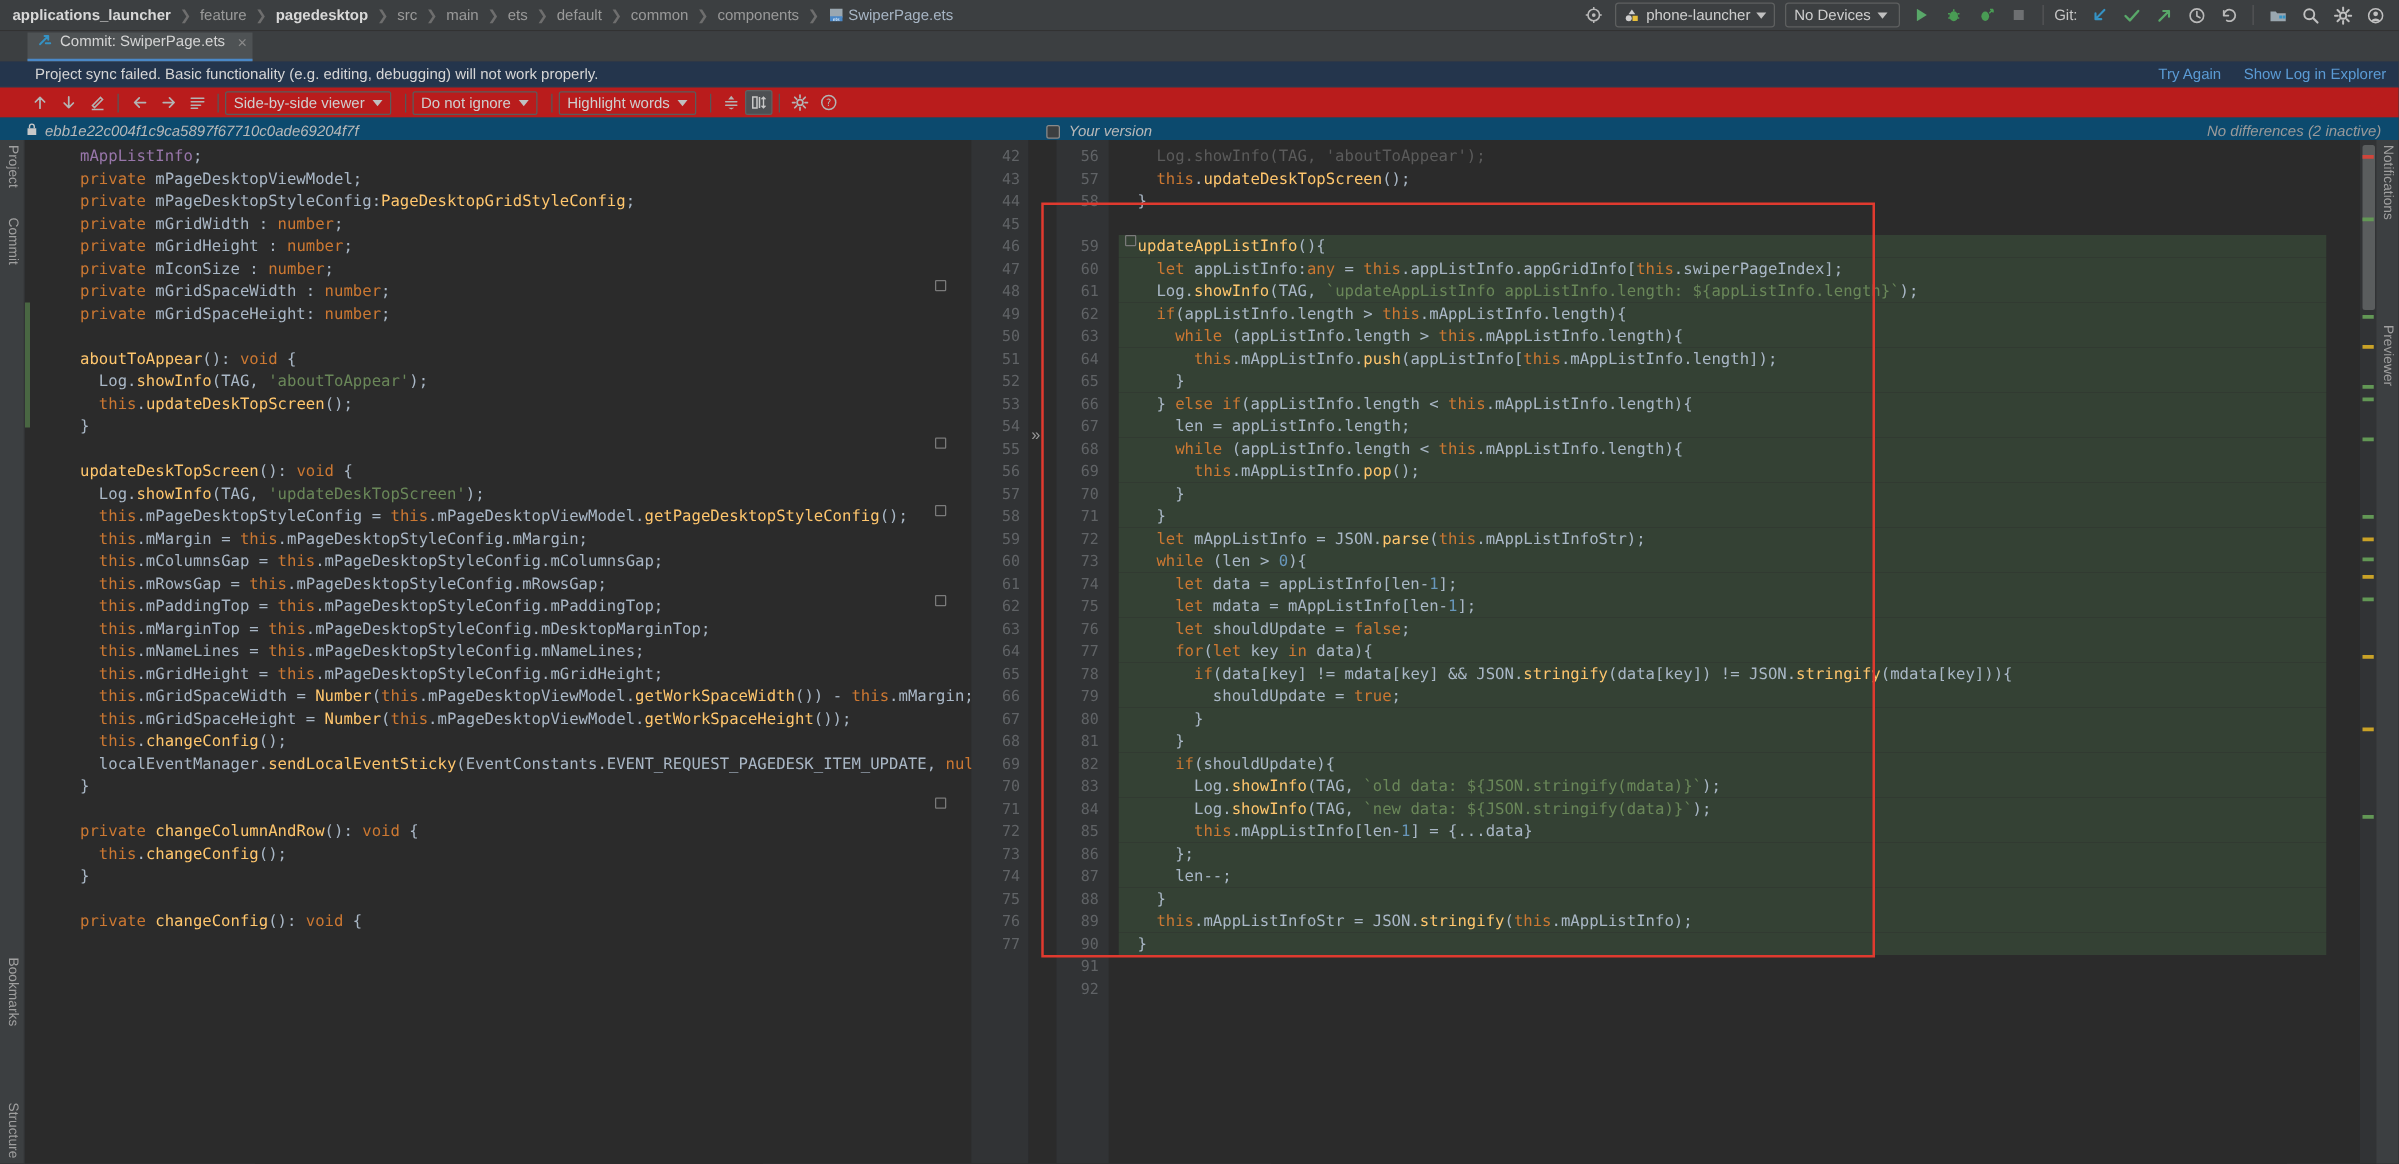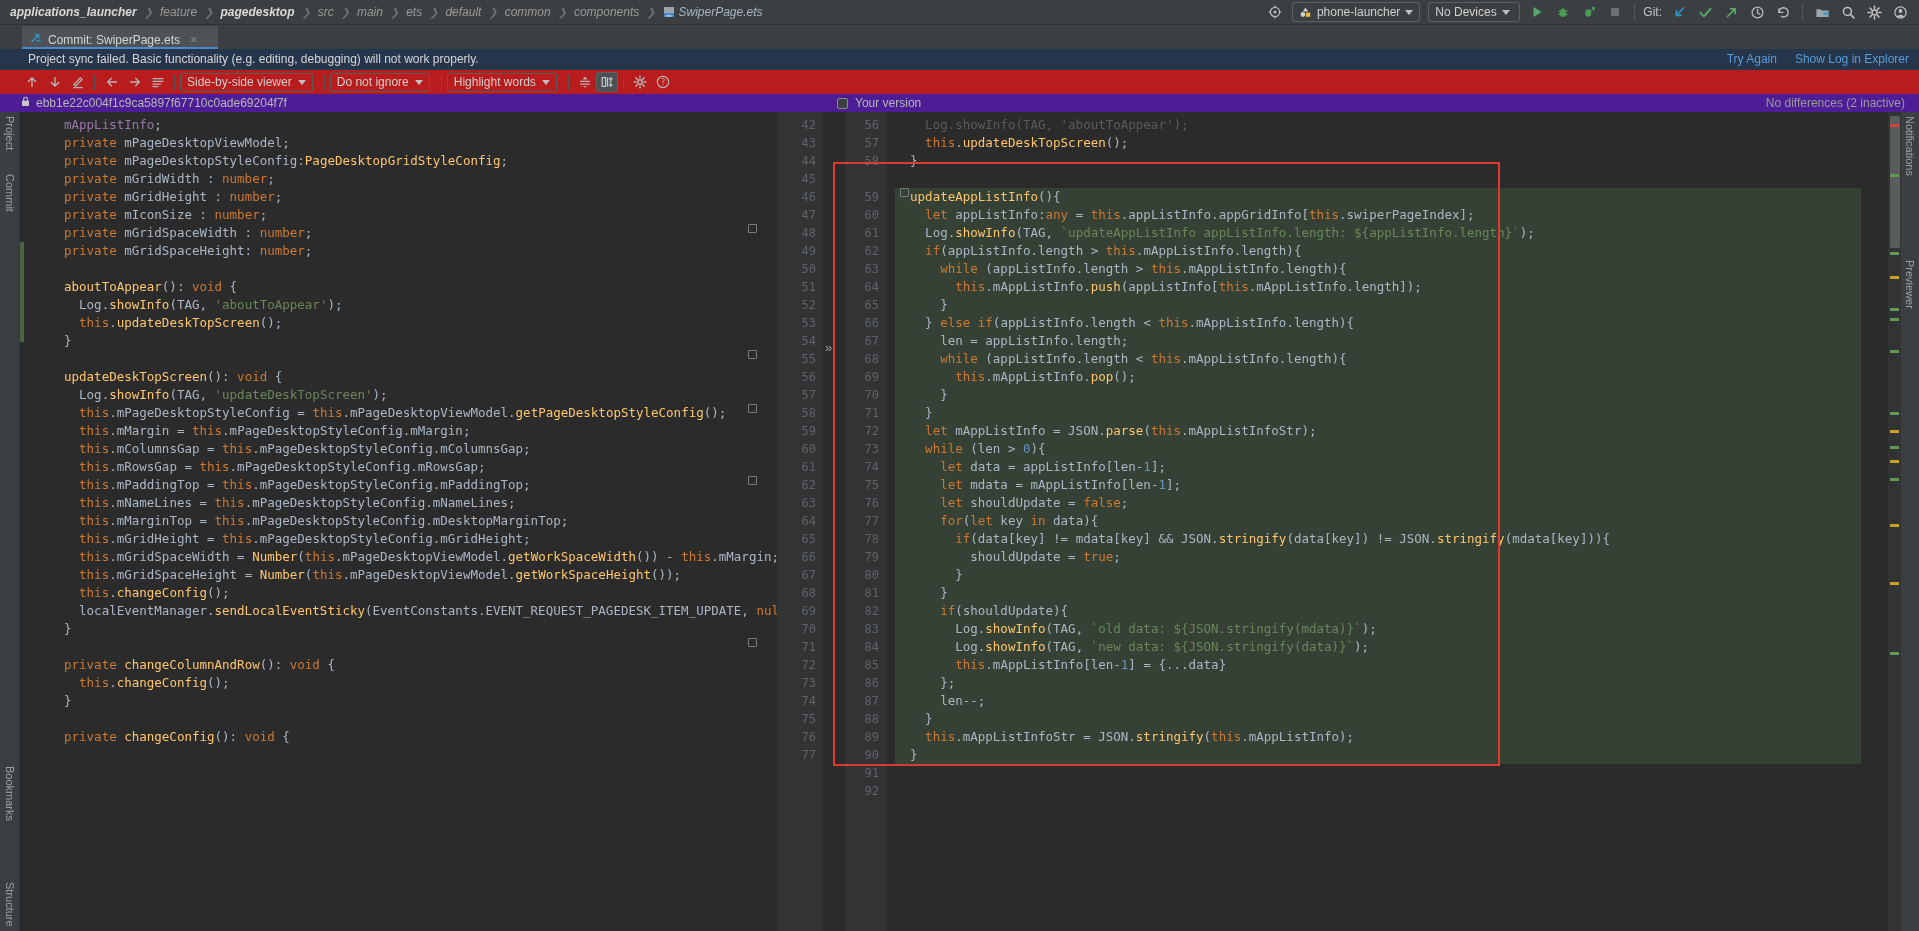--- a/index.html
+++ b/index.html
@@ -10,21 +10,21 @@
     color: #bbbbbb;
     overflow: hidden;
   }
   .app { width: 1919px; height: 931px; display: flex; flex-direction: column; position: relative; }
 
   
   .topbar {
     height: 25px; background: #3c3f41; display: flex; align-items: center;
     border-bottom: 1px solid #323232; flex: 0 0 25px; padding-left: 8px;
   }
-  .crumbs { display: flex; align-items: center; font-size: 12px; white-space: nowrap; font-style: italic; }
+  .crumbs { display: flex; align-items: center; font-size: 12px; white-space: nowrap; }
   .crumb { color: #9a9a9a; padding: 0 2px; }
   .crumb.bold { color: #d8d8d8; font-weight: bold; }
   .crumb.file { color: #a7b5c4; }
   .sep { color: #6e6e6e; padding: 0 5px; font-size: 11px; }
   .topbar-right { margin-left: auto; display: flex; align-items: center; gap: 0; padding-right: 6px; }
   .tb-ico { width: 26px; height: 22px; display: flex; align-items: center; justify-content: center; }
   .combo {
     height: 20px; border: 1px solid #5e6060; border-radius: 3px; background: #3c3f41;
     display: flex; align-items: center; gap: 5px; padding: 0 6px; font-size: 12px; color: #cfcfcf;
     margin: 0 4px;
@@ -32,21 +32,21 @@
   .caret { width: 0; height: 0; border-left: 4px solid transparent; border-right: 4px solid transparent; border-top: 5px solid #c0c0c0; }
   .vdiv { width: 1px; height: 16px; background: #555758; margin: 0 6px; }
   .git-label { font-size: 12px; color: #c6c6c6; margin: 0 4px 0 2px; }
 
   
   .tabstrip {
     height: 24px; background: #3c3f41; display: flex; align-items: flex-end;
     flex: 0 0 24px; padding-left: 22px; position: relative;
   }
   .tab {
-    height: 23px; display: flex; align-items: flex-end; gap: 6px; padding: 0 20px 0 8px;
+    height: 23px; display: flex; align-items: flex-start; gap: 6px; padding: 0 4px 0 8px;
     background: #4e5254; font-size: 12px; color: #d4d4d4; border-bottom: 2px solid #4a88c7;
   }
   .tab-close { color: #8a8a8a; font-size: 13px; margin-left: 4px; }
 
   
   .banner {
     flex: 0 0 21px; height: 21px; background: #24354c; display: flex; align-items: center;
     padding: 0 10px 0 28px; font-size: 12px; color: #d6d6d6; border-bottom: 1px solid #2b3a4f;
   }
   .banner-links { margin-left: auto; display: flex; gap: 18px; }
@@ -60,21 +60,21 @@
   .dt-ico { width: 23px; height: 20px; display: flex; align-items: center; justify-content: center; color: #b4b4b4; }
   .dt-combo {
     height: 19px; border: 1px solid #5a5c5c; border-radius: 2px; display: flex; align-items: center;
     gap: 6px; padding: 0 6px; font-size: 12px; color: #cfcfcf; margin-right: 6px;
   }
   .dt-sep { width: 1px; height: 15px; background: #555758; margin: 0 5px; }
   .dt-toggle { width: 22px; height: 20px; display: flex; align-items: center; justify-content: center; }
   .dt-toggle.on { background: #4d5053; border: 1px solid #5f6263; border-radius: 2px; }
 
   
-  .filerow { flex: 0 0 18px; height: 18px; display: flex; align-items: center; background: #4c1d95; }
+  .filerow { flex: 0 0 18px; height: 18px; display: flex; align-items: flex-end; background: #0c4a6e; font-style: italic; }
   .fr-left { width: 823px; display: flex; align-items: center; padding-left: 20px; gap: 5px; font-size: 12px; color: #b8b8b8; }
   .fr-right { flex: 1; display: flex; align-items: center; padding-left: 14px; gap: 7px; font-size: 12px; color: #b8b8b8; position: relative; }
   .chk { width: 11px; height: 11px; border: 1px solid #8a8a8a; border-radius: 2px; background: #3c3f41; }
   .nodiff { position: absolute; right: 14px; color: #9a9a9a; font-size: 12px; }
 
   
   .diffarea { flex: 1; display: flex; position: relative; overflow: hidden; background: #2b2b2b; }
 
   .railL { width: 20px; background: #3c3f41; border-right: 1px solid #313335; position: relative; flex: 0 0 20px; }
   .railR { width: 18px; background: #3c3f41; position: relative; flex: 0 0 18px; }
@@ -401,22 +401,22 @@
         <div class="ln">  <span class="kw">this</span>.<span class="fn">updateDeskTopScreen</span>();</div>
         <div class="ln">}</div>
         <div class="ln"> </div>
         <div class="ln"><span class="fn">updateDeskTopScreen</span>(): <span class="kw">void</span> {</div>
         <div class="ln">  Log.<span class="fn">showInfo</span>(TAG, <span class="str">'updateDeskTopScreen'</span>);</div>
         <div class="ln">  <span class="kw">this</span>.mPageDesktopStyleConfig = <span class="kw">this</span>.mPageDesktopViewModel.<span class="fn">getPageDesktopStyleConfig</span>();</div>
         <div class="ln">  <span class="kw">this</span>.mMargin = <span class="kw">this</span>.mPageDesktopStyleConfig.mMargin;</div>
         <div class="ln">  <span class="kw">this</span>.mColumnsGap = <span class="kw">this</span>.mPageDesktopStyleConfig.mColumnsGap;</div>
         <div class="ln">  <span class="kw">this</span>.mRowsGap = <span class="kw">this</span>.mPageDesktopStyleConfig.mRowsGap;</div>
         <div class="ln">  <span class="kw">this</span>.mPaddingTop = <span class="kw">this</span>.mPageDesktopStyleConfig.mPaddingTop;</div>
+        <div class="ln">  <span class="kw">this</span>.mMarginTop = <span class="kw">this</span>.mPageDesktopStyleConfig.mDesktopMarginTop;</div>
         <div class="ln">  <span class="kw">this</span>.mNameLines = <span class="kw">this</span>.mPageDesktopStyleConfig.mNameLines;</div>
-        <div class="ln">  <span class="kw">this</span>.mMarginTop = <span class="kw">this</span>.mPageDesktopStyleConfig.mDesktopMarginTop;</div>
         <div class="ln">  <span class="kw">this</span>.mGridHeight = <span class="kw">this</span>.mPageDesktopStyleConfig.mGridHeight;</div>
         <div class="ln">  <span class="kw">this</span>.mGridSpaceWidth = <span class="fn">Number</span>(<span class="kw">this</span>.mPageDesktopViewModel.<span class="fn">getWorkSpaceWidth</span>()) - <span class="kw">this</span>.mMargin;</div>
         <div class="ln">  <span class="kw">this</span>.mGridSpaceHeight = <span class="fn">Number</span>(<span class="kw">this</span>.mPageDesktopViewModel.<span class="fn">getWorkSpaceHeight</span>());</div>
         <div class="ln">  <span class="kw">this</span>.<span class="fn">changeConfig</span>();</div>
         <div class="ln">  localEventManager.<span class="fn">sendLocalEventSticky</span>(EventConstants.EVENT_REQUEST_PAGEDESK_ITEM_UPDATE, <span class="kw">null</span>);</div>
         <div class="ln">}</div>
         <div class="ln"> </div>
         <div class="ln"><span class="kw">private</span> <span class="fn">changeColumnAndRow</span>(): <span class="kw">void</span> {</div>
         <div class="ln">  <span class="kw">this</span>.<span class="fn">changeConfig</span>();</div>
         <div class="ln">}</div>

